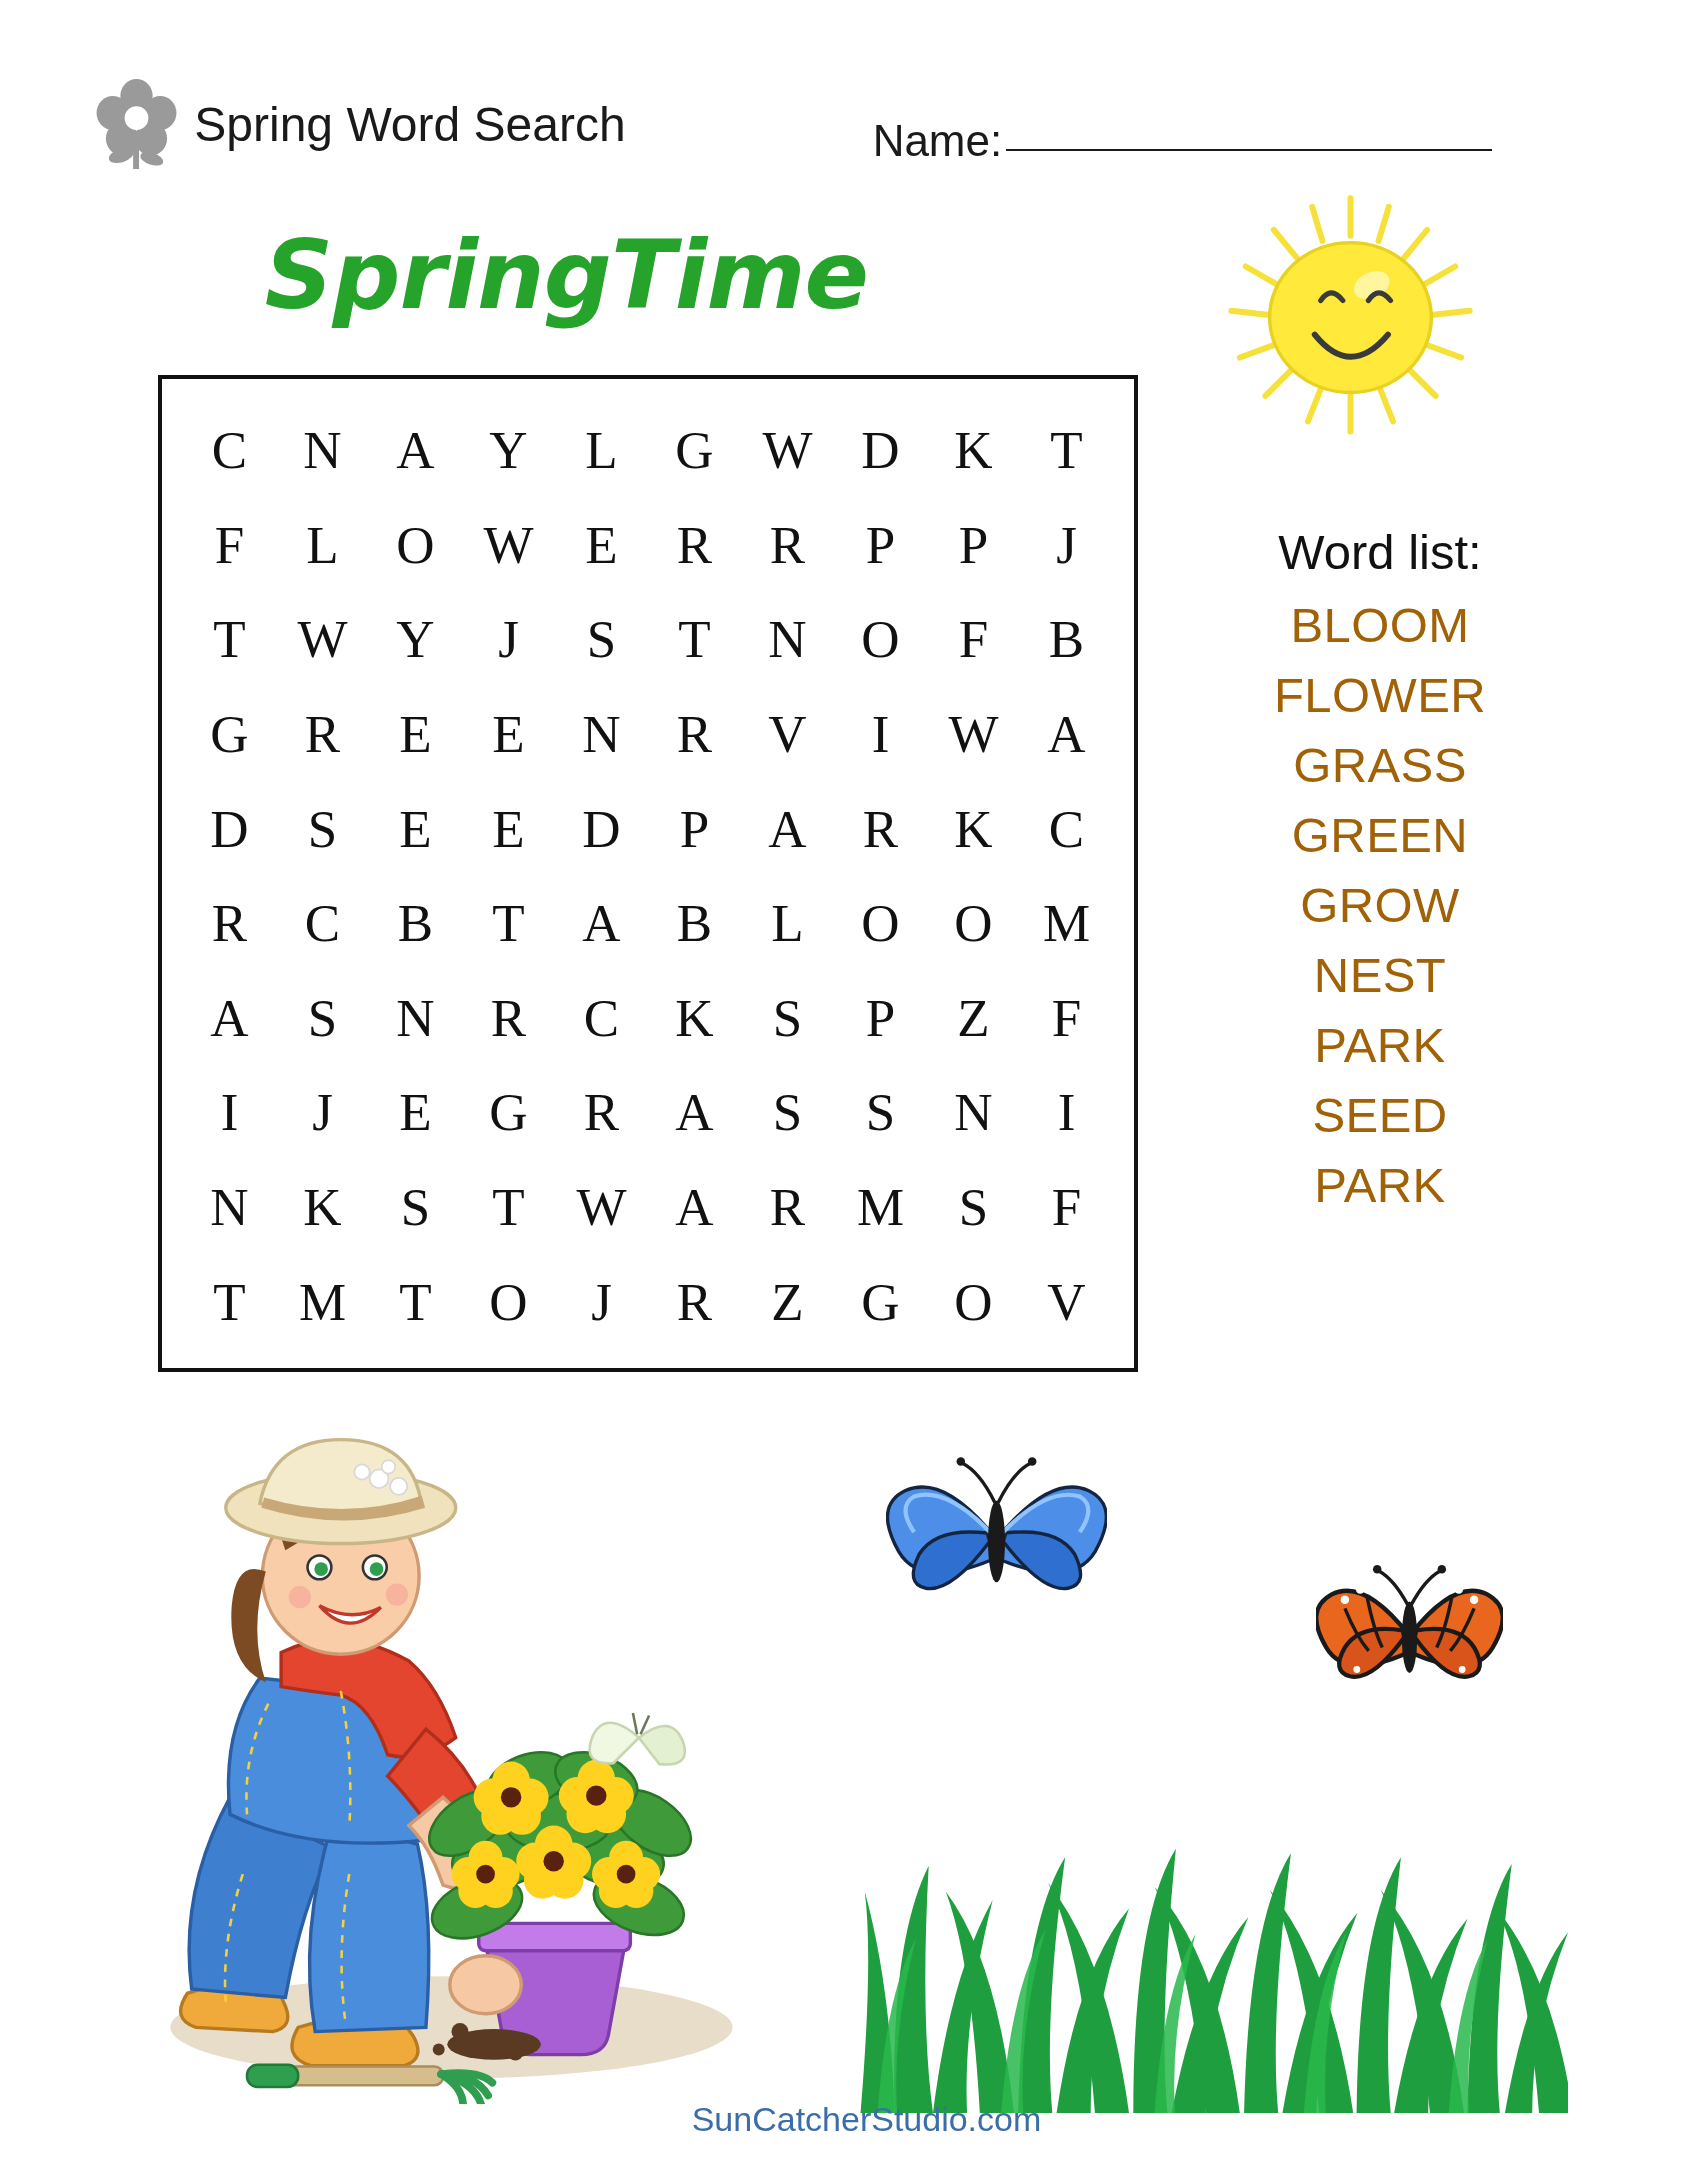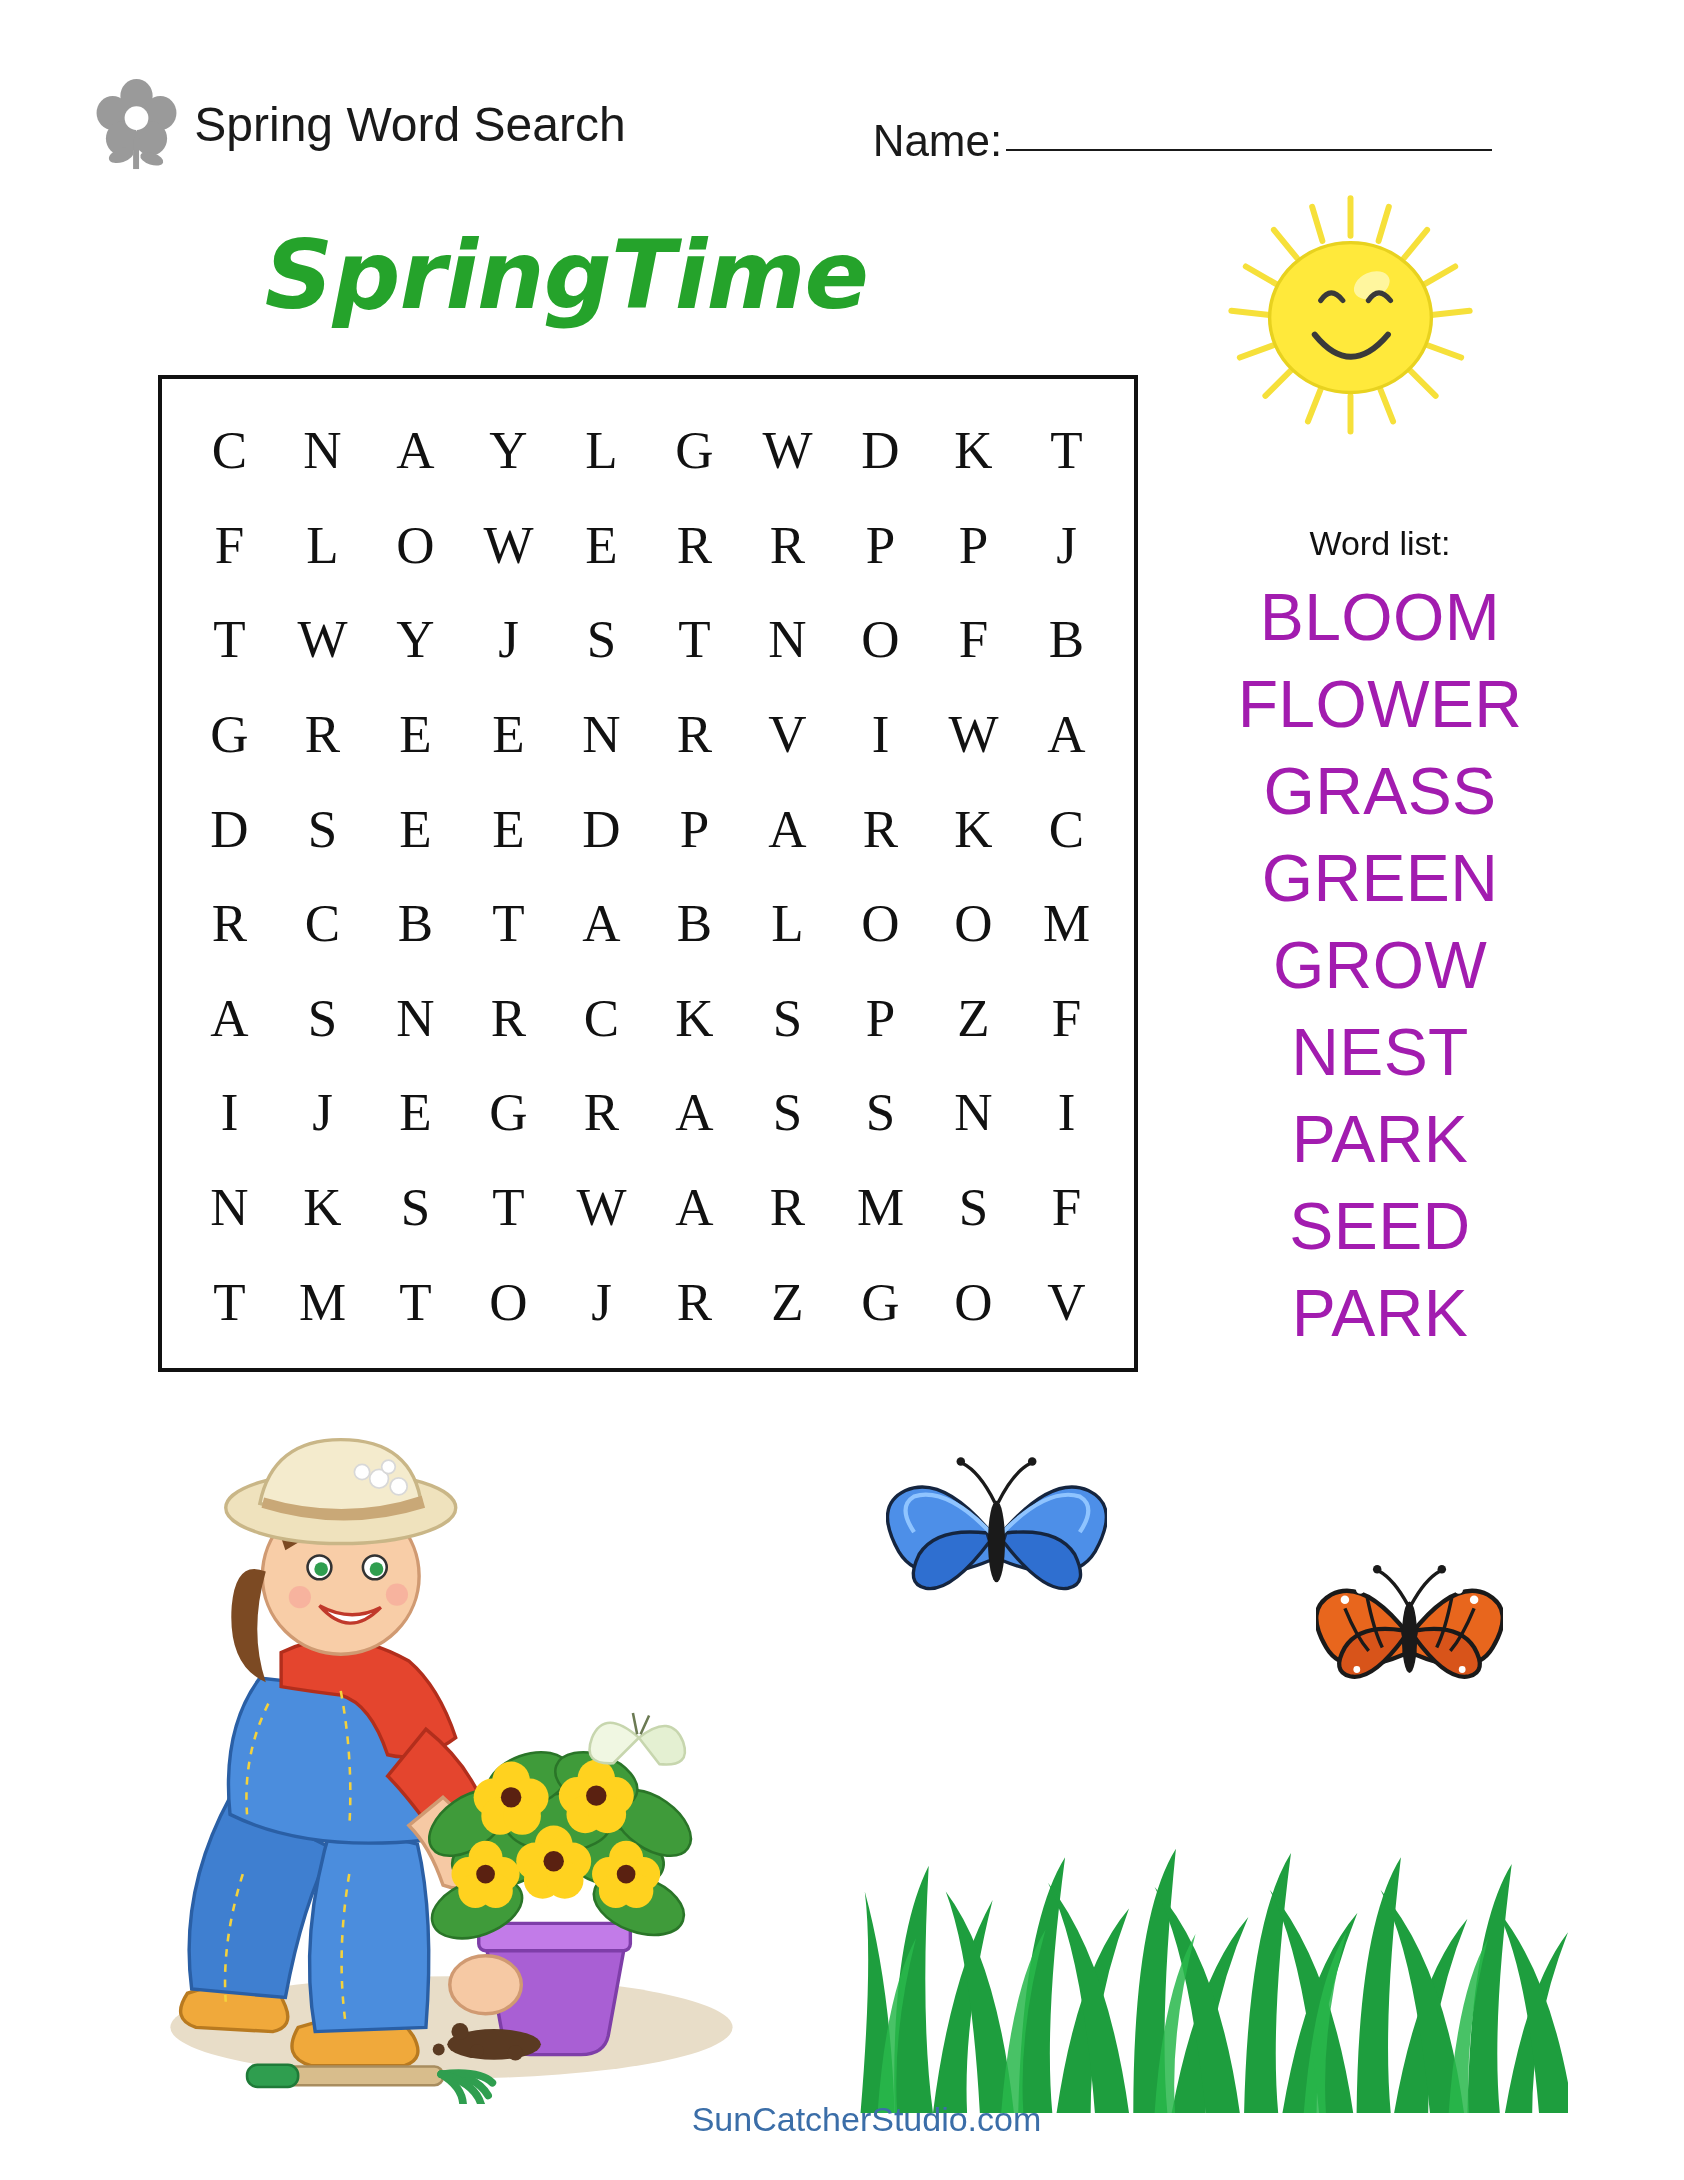--- a/index.html
+++ b/index.html
@@ -113,27 +113,27 @@
 
   
   .wordlist {
     position: absolute;
     top: 524px;
     left: 1201px;
     width: 358px;
     text-align: center;
   }
   .wordlist-title {
-    font-size: 34px;
+    font-size: 49px;
     color: #111111;
     margin-bottom: 8.5px;
   }
   .wordlist-item {
-    font-size: 66px;
-    color: #a21caf;
+    font-size: 49px;
+    color: #a16207;
     line-height: 1.0;
     margin-top: 21px;
     letter-spacing: 0.4px;
   }
 
   
   .girl-illo {
     position: absolute;
     left: 85px;
     top: 1397px;

